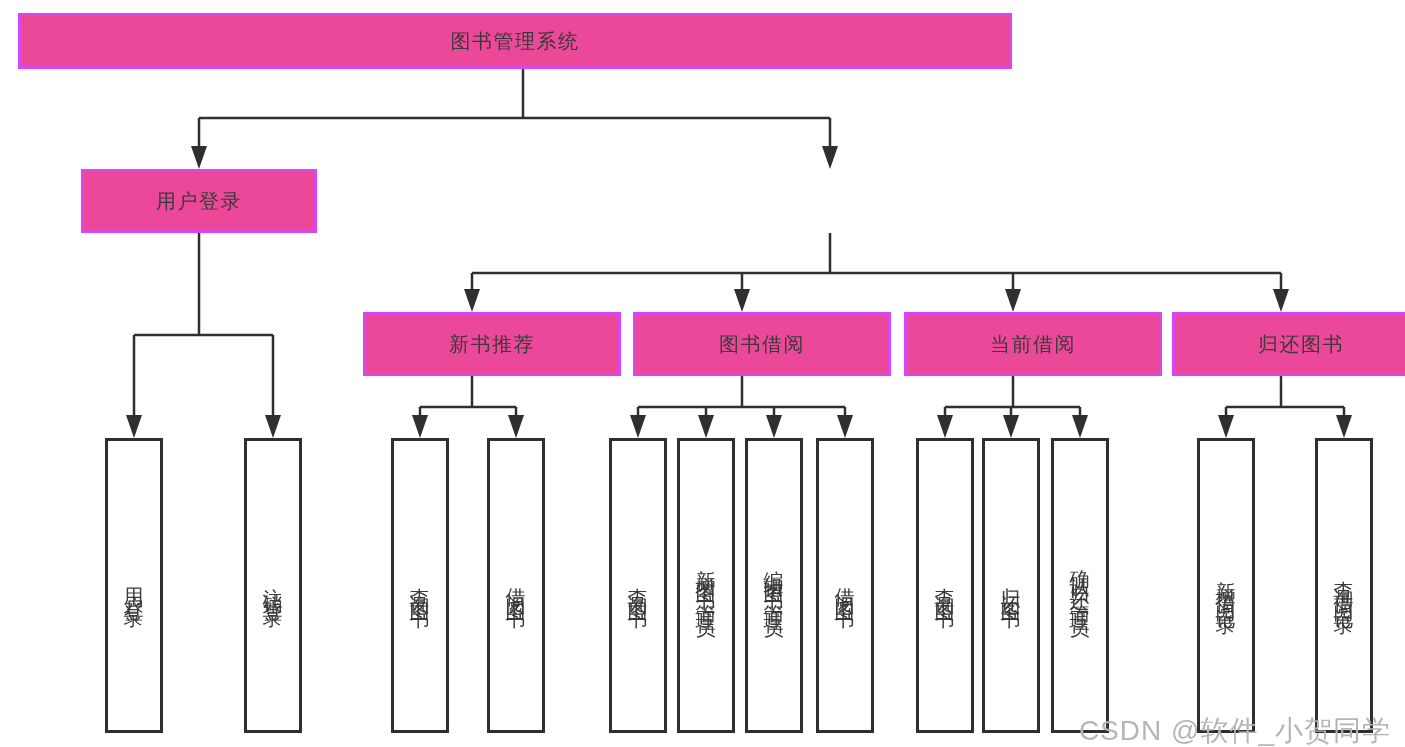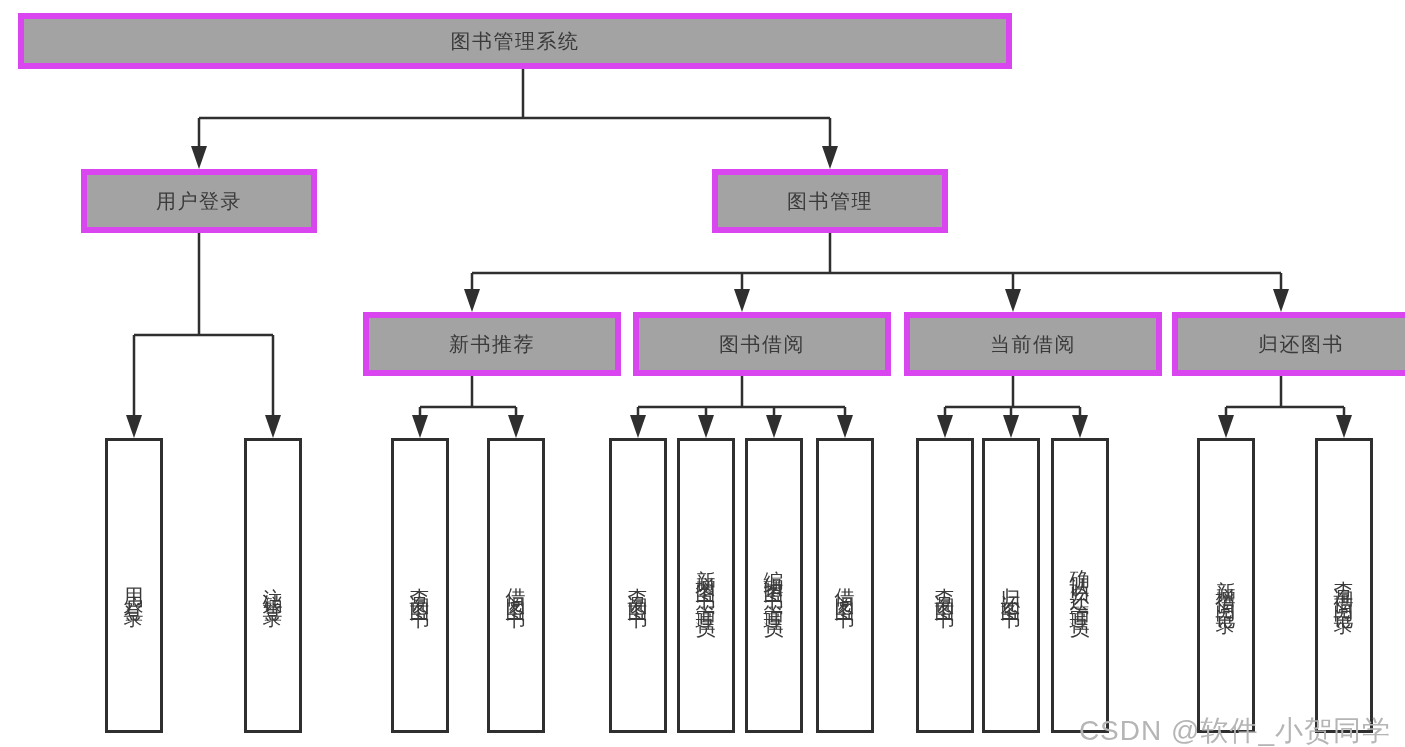--- a/index.html
+++ b/index.html
@@ -8,22 +8,22 @@
   .stage {
     position: relative;
     width: 1405px;
     height: 747px;
     background: #ffffff;
     overflow: hidden;
   }
   #conn { position: absolute; left: 0; top: 0; }
   .hbox {
     position: absolute;
-    background: #a3a3a3;
-    border: 6px solid #d946ef;
+    background: #ec4899;
+    border: 3px solid #d946ef;
     display: flex;
     align-items: center;
     justify-content: center;
     font-size: 20px;
     letter-spacing: 1.5px;
     color: #3a3a3a;
     white-space: nowrap;
   }
   .root { left: 18px; top: 13px; width: 994px; height: 56px; }
   .l2   { top: 169px; width: 236px; height: 64px; }
@@ -115,21 +115,20 @@
       <polygon points="937,415 953,415 945,438" fill="#2f2f2f"></polygon>
       <polygon points="1003,415 1019,415 1011,438" fill="#2f2f2f"></polygon>
       <polygon points="1072,415 1088,415 1080,438" fill="#2f2f2f"></polygon>
       <polygon points="1218,415 1234,415 1226,438" fill="#2f2f2f"></polygon>
       <polygon points="1336,415 1352,415 1344,438" fill="#2f2f2f"></polygon>
     </svg>
 
   <div class="hbox root">图书管理系统</div>
 
   <div class="hbox l2" style="left:81px">用户登录</div>
-  <div class="hbox l2" style="left:712px">图书管理</div>
 
   <div class="hbox l3" style="left:363px">新书推荐</div>
   <div class="hbox l3" style="left:904px">当前借阅</div>
   <div class="hbox l3" style="left:633px">图书借阅</div>
   <div class="hbox l3" style="left:1172px">归还图书</div>
 
   <div class="leaf" style="left:105px">
     <span class="vtext">用户登录</span>
   </div>
   <div class="leaf" style="left:244px">

